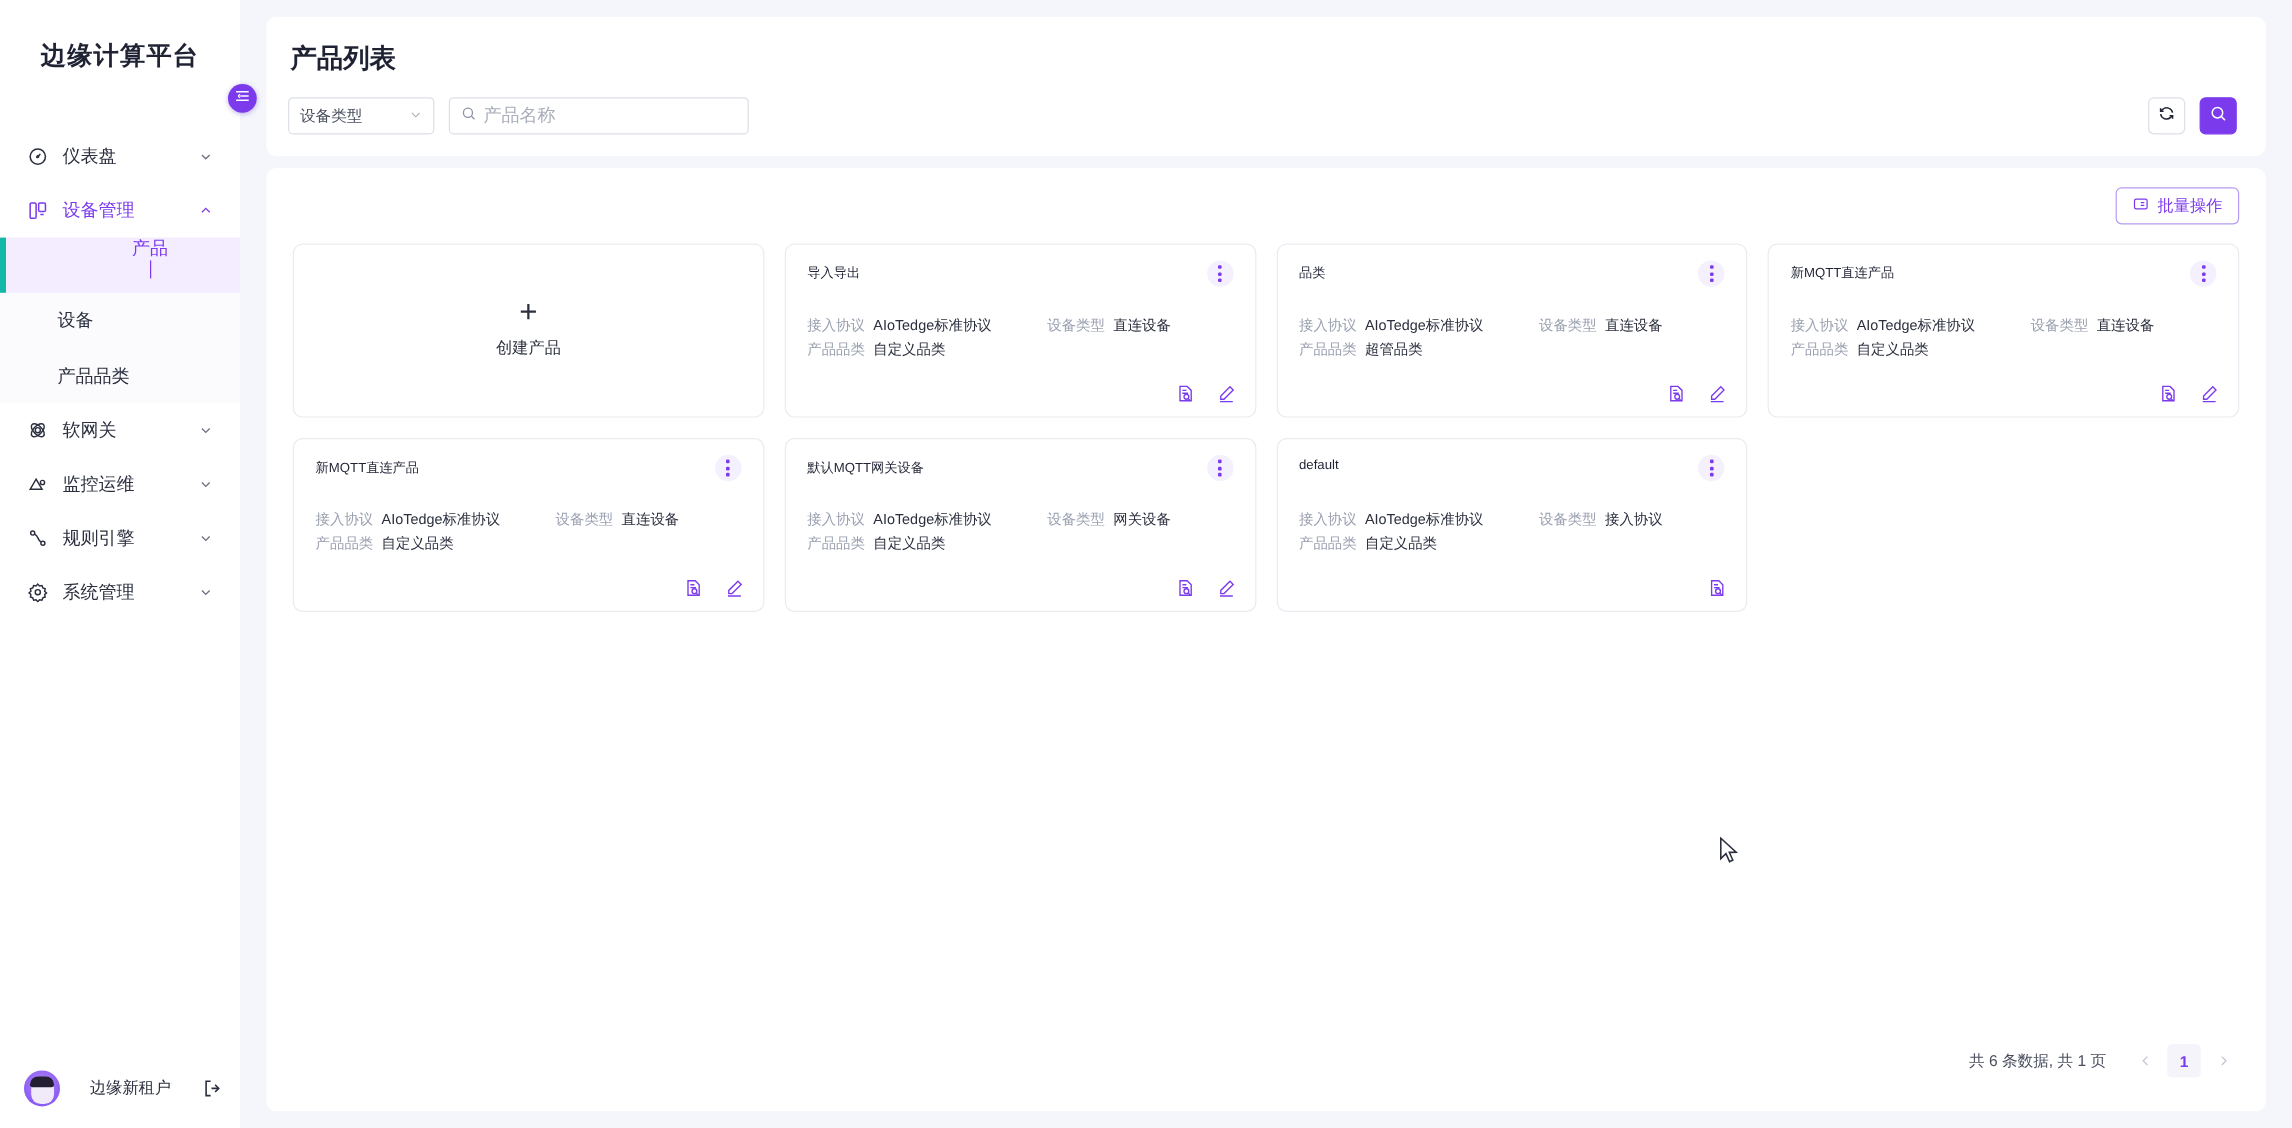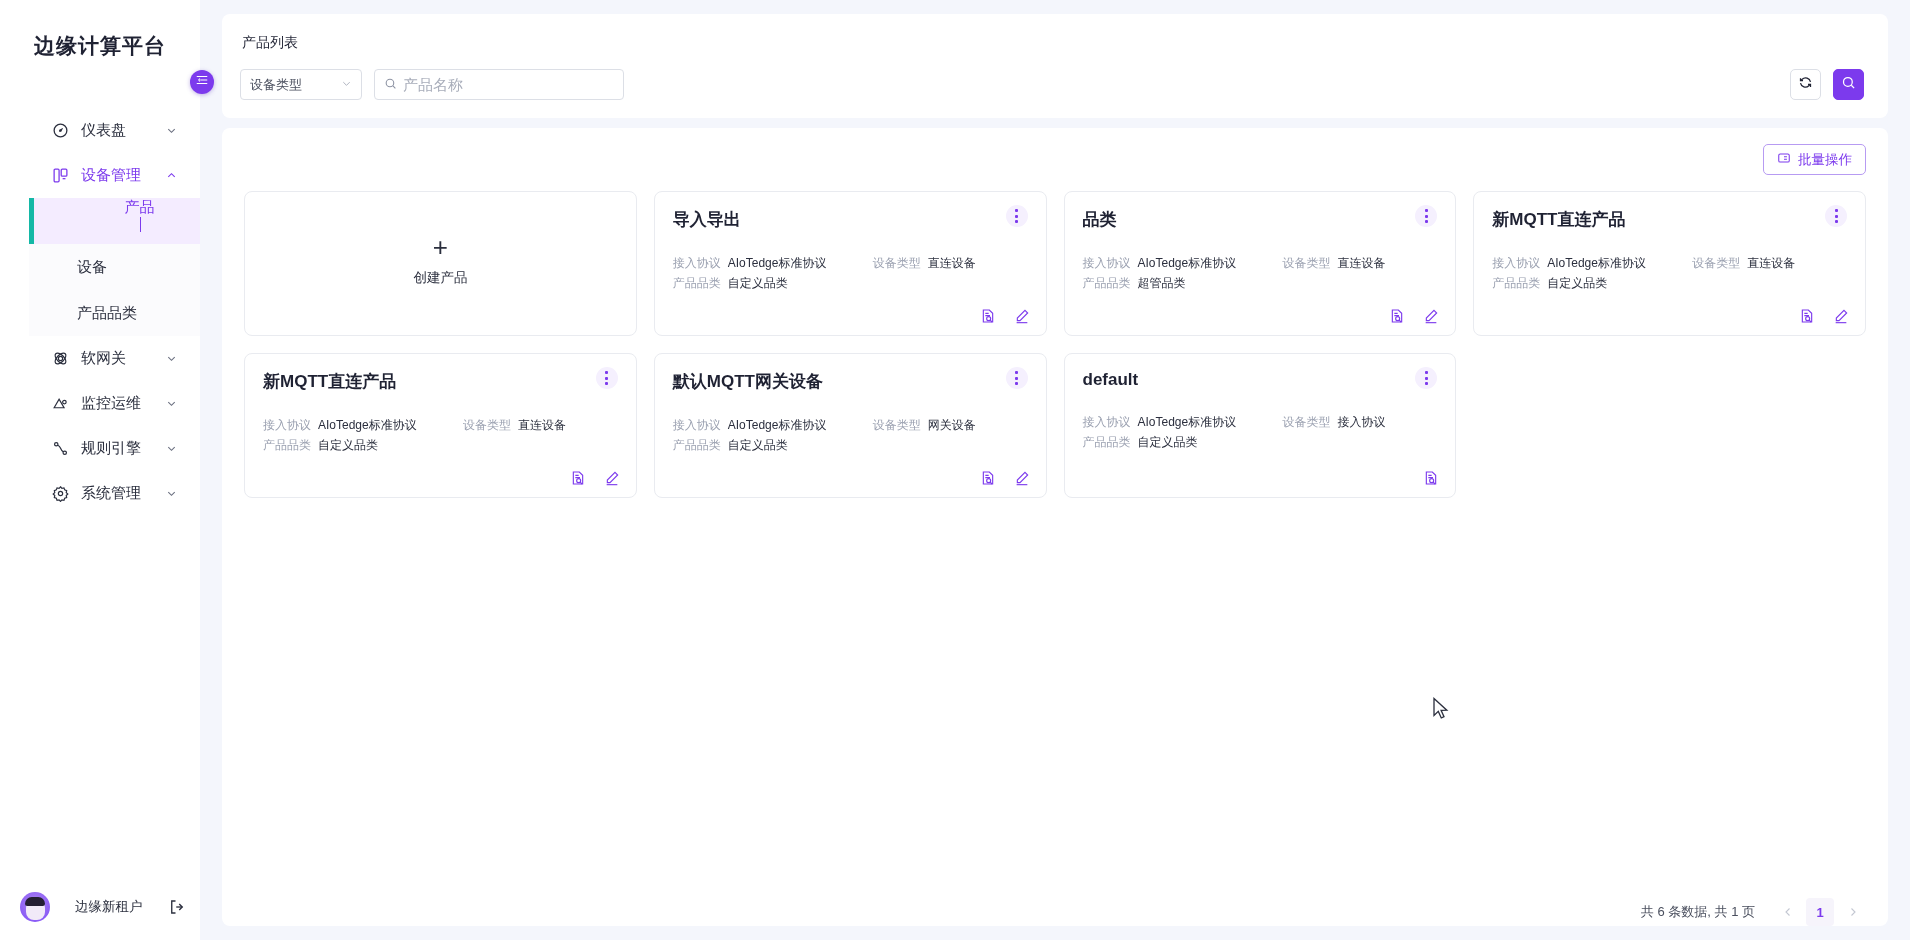--- a/index.html
+++ b/index.html
@@ -16,21 +16,21 @@
     width: 200px; height: 940px;
     background: #ffffff;
     display: flex; flex-direction: column;
     position: relative; z-index: 5;
     flex: 0 0 200px;
   }
   .brand {
     height: 92px; display: flex; align-items: center; justify-content: center;
     font-size: 21px; font-weight: 700; color: #1f2233; letter-spacing: 1px;
   }
-  .nav { flex: 1; padding-top: 16px; padding-left: 29px; }
+  .nav { flex: 1; padding-top: 16px; }
   .nav-item {
     display: flex; align-items: center;
     height: 45px; padding: 0 22px 0 20px;
     font-size: 15px; color: #2b2f3e; cursor: pointer;
     position: relative;
   }
   .nav-item .nic { width: 22px; height: 22px; display: flex; align-items: center; justify-content: center; margin-right: 10px; flex: 0 0 22px; }
   .nav-item .nlabel { flex: 1; white-space: nowrap; }
   .nav-item .chev { width: 14px; height: 14px; display: flex; align-items: center; justify-content: center; }
   .nav-item.active { color: #7c3aed; }
@@ -75,21 +75,21 @@
 
   
   .main {
     flex: 1; height: 940px; background: #f4f6fc;
     padding: 14px 22px 0 22px; display: flex; flex-direction: column; gap: 10px;
     position: relative; overflow: hidden;
   }
   .panel { background: #fff; border-radius: 8px; }
 
   .topbar { padding: 20px 24px 18px 18px; }
-  .page-title { font-size: 14px; font-weight: 400; color: #1f2233; margin: 0 0 17px 2px; }
+  .page-title { font-size: 22px; font-weight: 700; color: #1f2233; margin: 0 0 17px 2px; }
   .filter-row { display: flex; align-items: center; gap: 12px; }
   .select {
     width: 122px; height: 31px; border: 1px solid #dcdfe6; border-radius: 4px;
     display: flex; align-items: center; padding: 0 9px; font-size: 13px; color: #4a4f5e;
     cursor: pointer; background:#fff;
   }
   .select .sv { flex: 1; }
   .searchbox {
     width: 250px; height: 31px; border: 1px solid #dcdfe6; border-radius: 4px;
     display: flex; align-items: center; padding: 0 9px; gap: 6px; background:#fff;
@@ -117,21 +117,21 @@
     font-size: 13.5px; cursor: pointer; background: #fff;
   }
 
   .grid { display: grid; grid-template-columns: repeat(4, 1fr); gap: 17px; }
   .card {
     border: 1px solid #e9ebf0; border-radius: 8px; background: #fff;
     height: 145px; padding: 16px 18px 12px 18px;
     display: flex; flex-direction: column; position: relative;
   }
   .card-head { display: flex; align-items: flex-start; }
-  .card-title { font-size: 17px; font-weight: 700; color: #1f2233; flex: 1; }
+  .card-title { font-size: 11px; font-weight: 400; color: #1f2233; flex: 1; }
   .dots {
     width: 22px; height: 22px; border-radius: 50%; background: #f5f0fe;
     display: flex; flex-direction: column; align-items: center; justify-content: center;
     gap: 2.5px; cursor: pointer; margin-top: -3px;
   }
   .dots i { width: 3px; height: 3px; background: #7c3aed; border-radius: 1px; display: block; }
   .meta { margin-top: 22px; font-size: 12px; line-height: 20px; }
   .meta-row { display: flex; }
   .meta-cell { display: flex; gap: 7px; align-items: flex-end; }
   .meta-cell.c1 { width: 200px; }
@@ -144,21 +144,21 @@
 
   .create-card {
     border: 1px solid #e9ebf0; border-radius: 8px; background: #fff; height: 145px;
     display: flex; flex-direction: column; align-items: center; justify-content: center;
     gap: 15px; cursor: pointer;
   }
   .plus { font-size: 26px; color: #2b2f3e; line-height: 14px; font-weight: 500; }
   .create-label { font-size: 13.5px; color: #2b2f3e; }
 
   .pager {
-    position: absolute; right: 22px; bottom: 0;
+    position: absolute; right: 22px; bottom: 28px;
     display: flex; align-items: center; gap: 5px; font-size: 13px; color: #4a4f5e;
   }
   .pg-total { margin-right: 14px; }
   .pg-arrow { width: 27px; height: 27px; display: flex; align-items: center; justify-content: center; color: #c3c7d2; cursor: pointer; font-size: 13px;}
   .pg-num {
     width: 28px; height: 28px; border-radius: 4px; background: #f6f4fb; color: #7c3aed;
     display: flex; align-items: center; justify-content: center; font-size: 13px; cursor: pointer; font-weight:600;
   }
 
   .cursor { position: absolute; left: 1432px; top: 697px; z-index: 80; pointer-events: none; }

